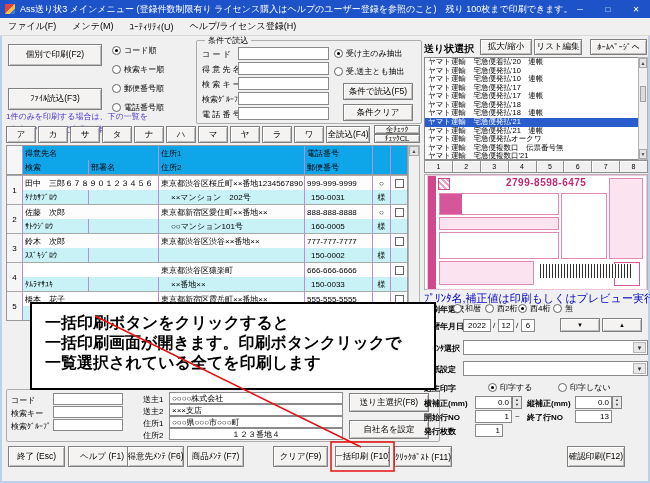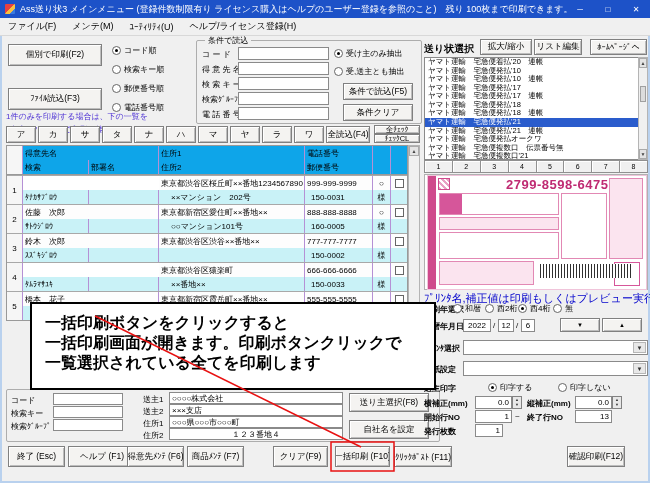--- a/index.html
+++ b/index.html
@@ -55,21 +55,21 @@
 .litem{height:8.58px;line-height:8.6px;font-size:7.5px;padding-left:3px;white-space:pre}
 .litem.on{background:#2a5ccc;color:#fff}
 .tabs{position:absolute;left:424px;top:160px;width:224px;height:13px;display:flex}
 .ptab{flex:1;border:1px solid #909090;border-left:none;background:#f0f0f0;box-shadow:inset 1px 1px 0 #fff;display:flex;align-items:center;justify-content:center;font-size:7px}
 .ptab:first-child{border-left:1px solid #909090}
 
 .preview{position:absolute;left:424px;top:174px;width:224px;height:116px;background:#fff;border:1px solid #b0b0b0}
 .plabel{position:absolute;left:3px;top:1px;width:218px;height:113px;background:#fff;outline:1px solid #f0c4da}
 .pstrip{position:absolute;left:0;top:0;width:8px;height:113px;background:#cf4a8c}
 .pqr{position:absolute;left:10px;top:2px;width:12px;height:12px;border:1px solid #cf4a8c;background:repeating-linear-gradient(45deg,#e8a0c4 0 2px,#fff 2px 4px)}
-.pnum{position:absolute;left:78px;top:1px;width:130px;font-size:13px;font-weight:bold;color:#bf2a72;letter-spacing:.5px}
+.pnum{position:absolute;left:78px;top:1px;width:130px;font-size:10px;font-weight:bold;color:#bf2a72;letter-spacing:.5px}
 .pbox{position:absolute;border:1px solid #e288b4}
 .pblock{position:absolute;background:#d6569a}
 .pbar{position:absolute;left:112px;top:88px;width:92px;height:14px;background:repeating-linear-gradient(90deg,#303030 0 1px,#fff 1px 3px)}
 
 .dd{position:absolute;background:#fff;border:1px solid #8a8a8a}
 .dda{position:absolute;right:1px;top:1px;bottom:1px;width:13px;background:#e8e8e8;border:1px solid #b6b6b6;display:flex;align-items:center;justify-content:center;font-size:6px;color:#333}
 .spin{position:absolute;width:10px;border:1px solid #828282;background:#e8e8e8;display:flex;flex-direction:column;align-items:center;justify-content:center;font-size:4px;line-height:4.5px;color:#333}
 
 .callout{position:absolute;left:30px;top:302px;width:406px;height:88px;background:#fff;border:2px solid #000;z-index:20;padding:9px 0 0 13px}
 .callout div{font-family:"Liberation Serif",serif;font-weight:bold;font-size:16px;line-height:20px;white-space:nowrap}
@@ -169,20 +169,21 @@
       <div class="c l2 col2">検索</div>
       <div class="c l2 col3">部署名</div>
       <div class="c l2 col4">住所2</div>
       <div class="c l2 col5">郵便番号</div>
       <div class="c l2 col6"></div>
         <div class="c l2 col7 nr"></div>
     </div>
 
     <div class="trow">
       <div class="c cell-num ctr">1</div>
+      <div class="c l1 span2">田中　三郎６７８９０１２３４５６</div>
       <div class="c l1 col4">東京都渋谷区桜丘町××番地1234567890</div>
       <div class="c l1 col5">999-999-9999</div>
       <div class="c l1 col6 ctr">○</div>
       <div class="c l1 col7 nr ctr">
           <span class="chk"></span>
         </div>
       <div class="c l2 col2">ﾀﾅｶｻﾌﾞﾛｳ</div>
       <div class="c l2 col3"></div>
       <div class="c l2 col4 indent">××マンション　202号</div>
       <div class="c l2 col5 zind">150-0031</div>

